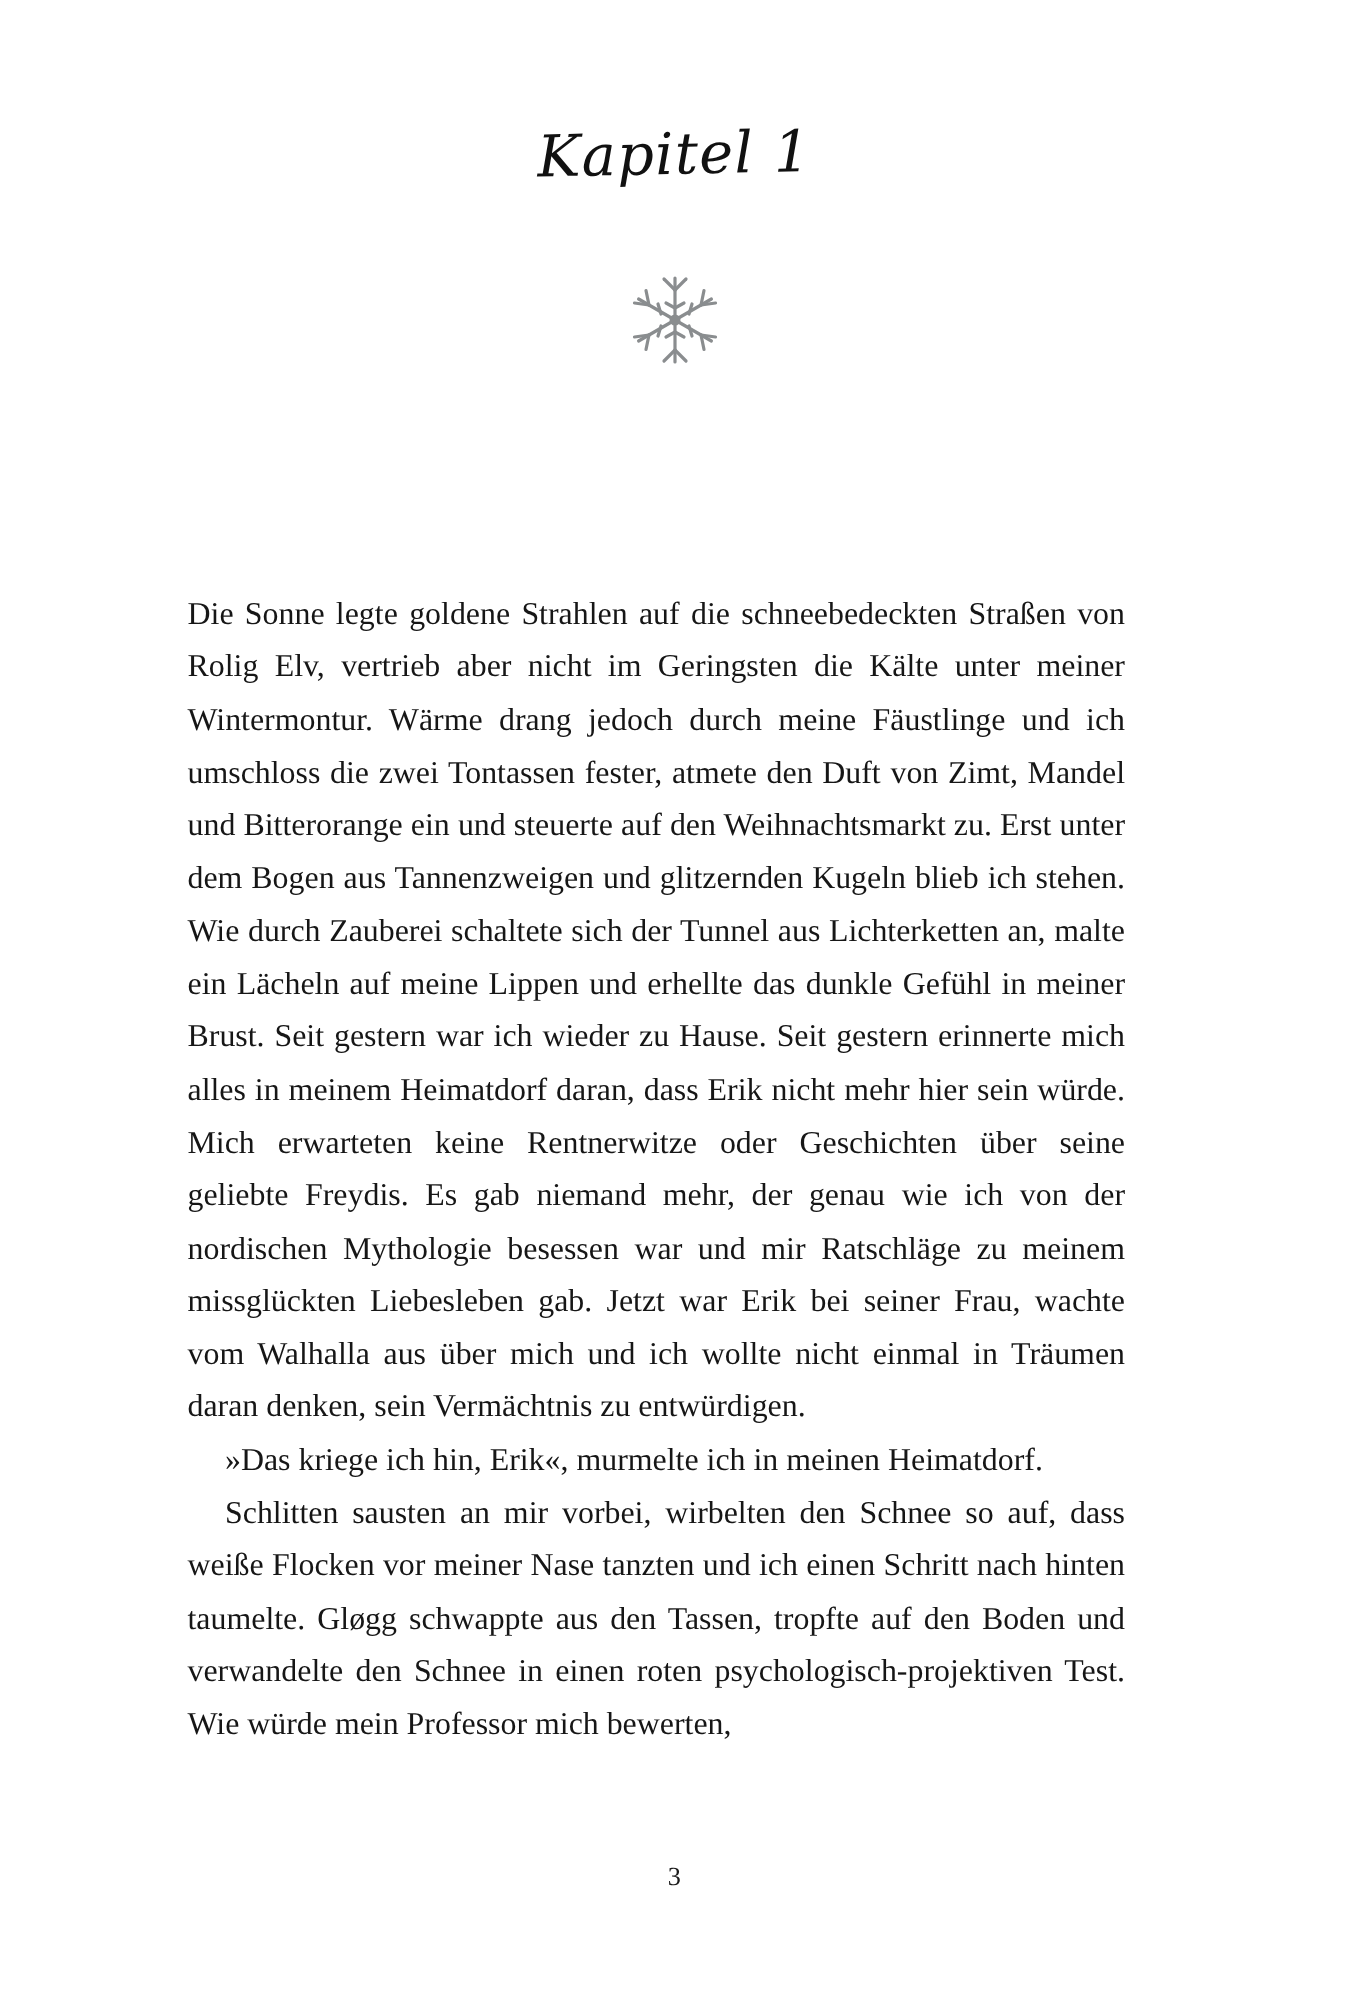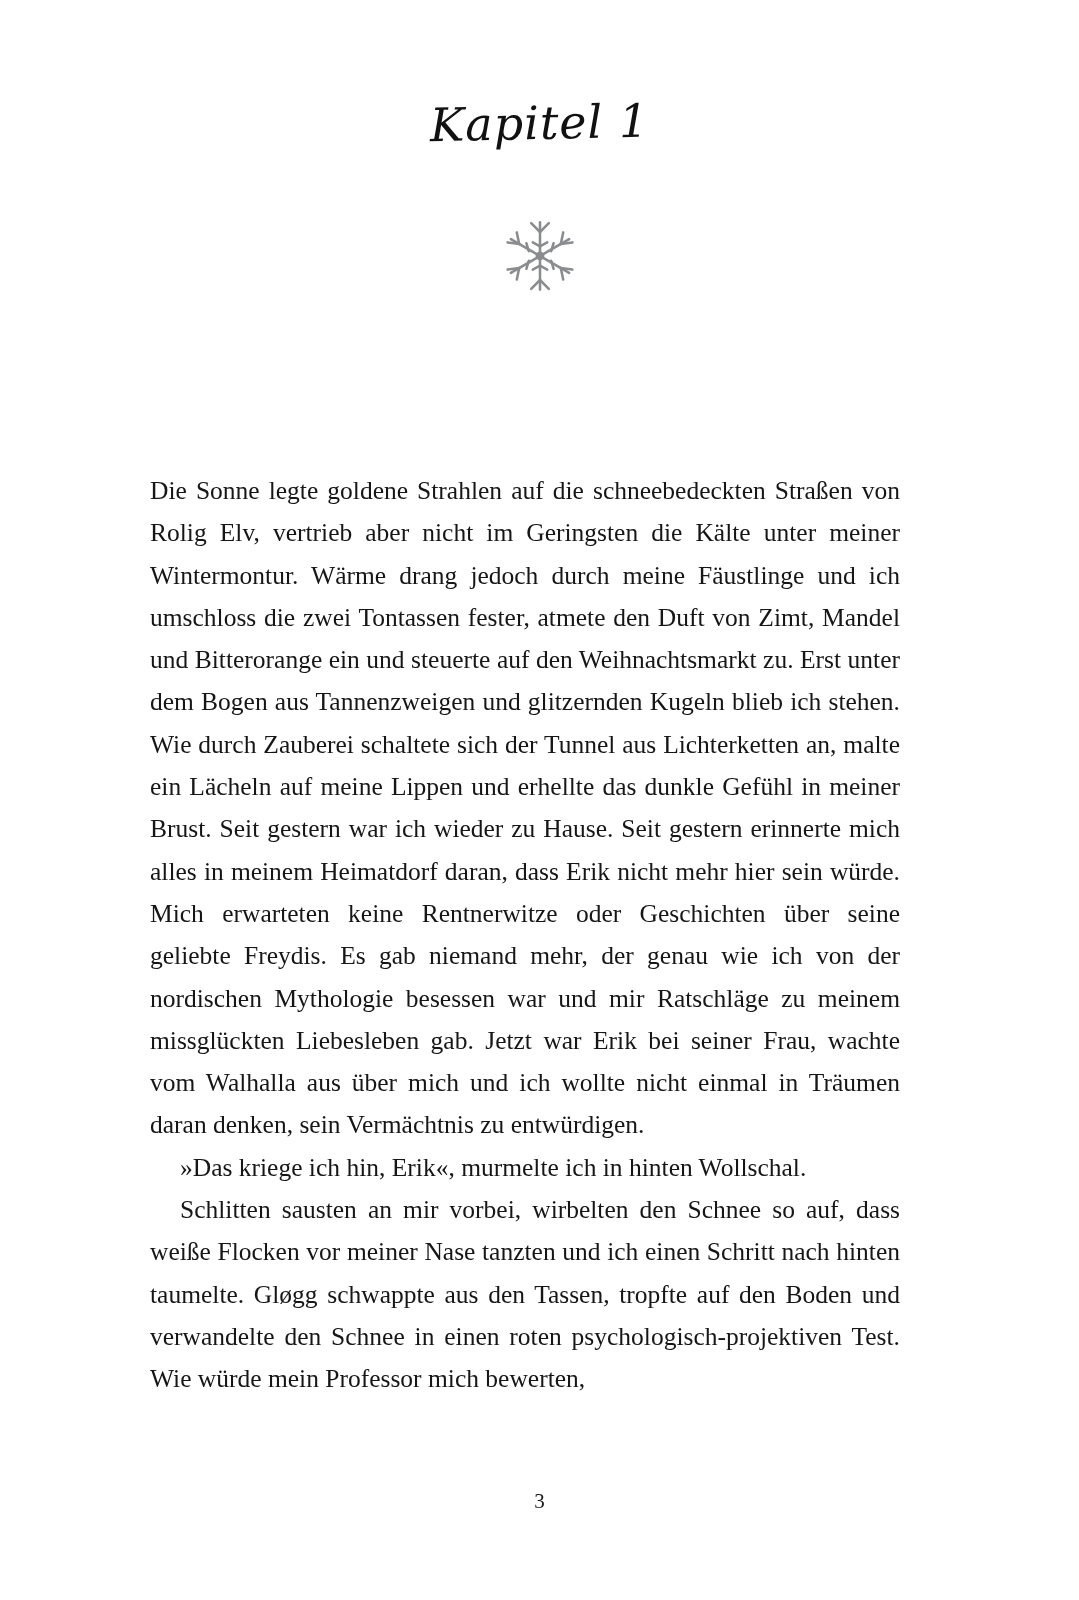--- a/index.html
+++ b/index.html
@@ -103,19 +103,19 @@
         <line x1="64" y1="56" x2="67" y2="66"></line>
         <line x1="36" y1="56" x2="33" y2="66"></line>
         <line x1="64" y1="44" x2="67" y2="34"></line>
       </g>
       <circle cx="50" cy="50" r="5.5" fill="#8a8d8f"></circle>
     </svg>
   </div>
 
   <div class="body-text">
     <p>Die Sonne legte goldene Strahlen auf die schneebedeckten Straßen von Rolig Elv, vertrieb aber nicht im Geringsten die Kälte unter meiner Wintermontur. Wärme drang jedoch durch meine Fäustlinge und ich umschloss die zwei Tontassen fester, atmete den Duft von Zimt, Mandel und Bitterorange ein und steuerte auf den Weihnachtsmarkt zu. Erst unter dem Bogen aus Tannenzweigen und glitzernden Kugeln blieb ich stehen. Wie durch Zauberei schaltete sich der Tunnel aus Lichterketten an, malte ein Lächeln auf meine Lippen und erhellte das dunkle Gefühl in meiner Brust. Seit gestern war ich wieder zu Hause. Seit gestern erinnerte mich alles in meinem Heimatdorf daran, dass Erik nicht mehr hier sein würde. Mich erwarteten keine Rentnerwitze oder Geschichten über seine geliebte Freydis. Es gab niemand mehr, der genau wie ich von der nordischen Mythologie besessen war und mir Ratschläge zu meinem missglückten Liebesleben gab. Jetzt war Erik bei seiner Frau, wachte vom Walhalla aus über mich und ich wollte nicht einmal in Träumen daran denken, sein Vermächtnis zu entwürdigen.</p>
-    <p class="indent">»Das kriege ich hin, Erik«, murmelte ich in hinten Wollschal.</p>
+    <p class="indent">»Das kriege ich hin, Erik«, murmelte ich in meinen Heimatdorf.</p>
     <p class="indent">Schlitten sausten an mir vorbei, wirbelten den Schnee so auf, dass weiße Flocken vor meiner Nase tanzten und ich einen Schritt nach hinten taumelte. Gløgg schwappte aus den Tassen, tropfte auf den Boden und verwandelte den Schnee in einen roten psychologisch-projektiven Test. Wie würde mein Professor mich bewerten,</p>
   </div>
 
   <div class="page-number">3</div>
 
 </div>
 
 </body></html>

